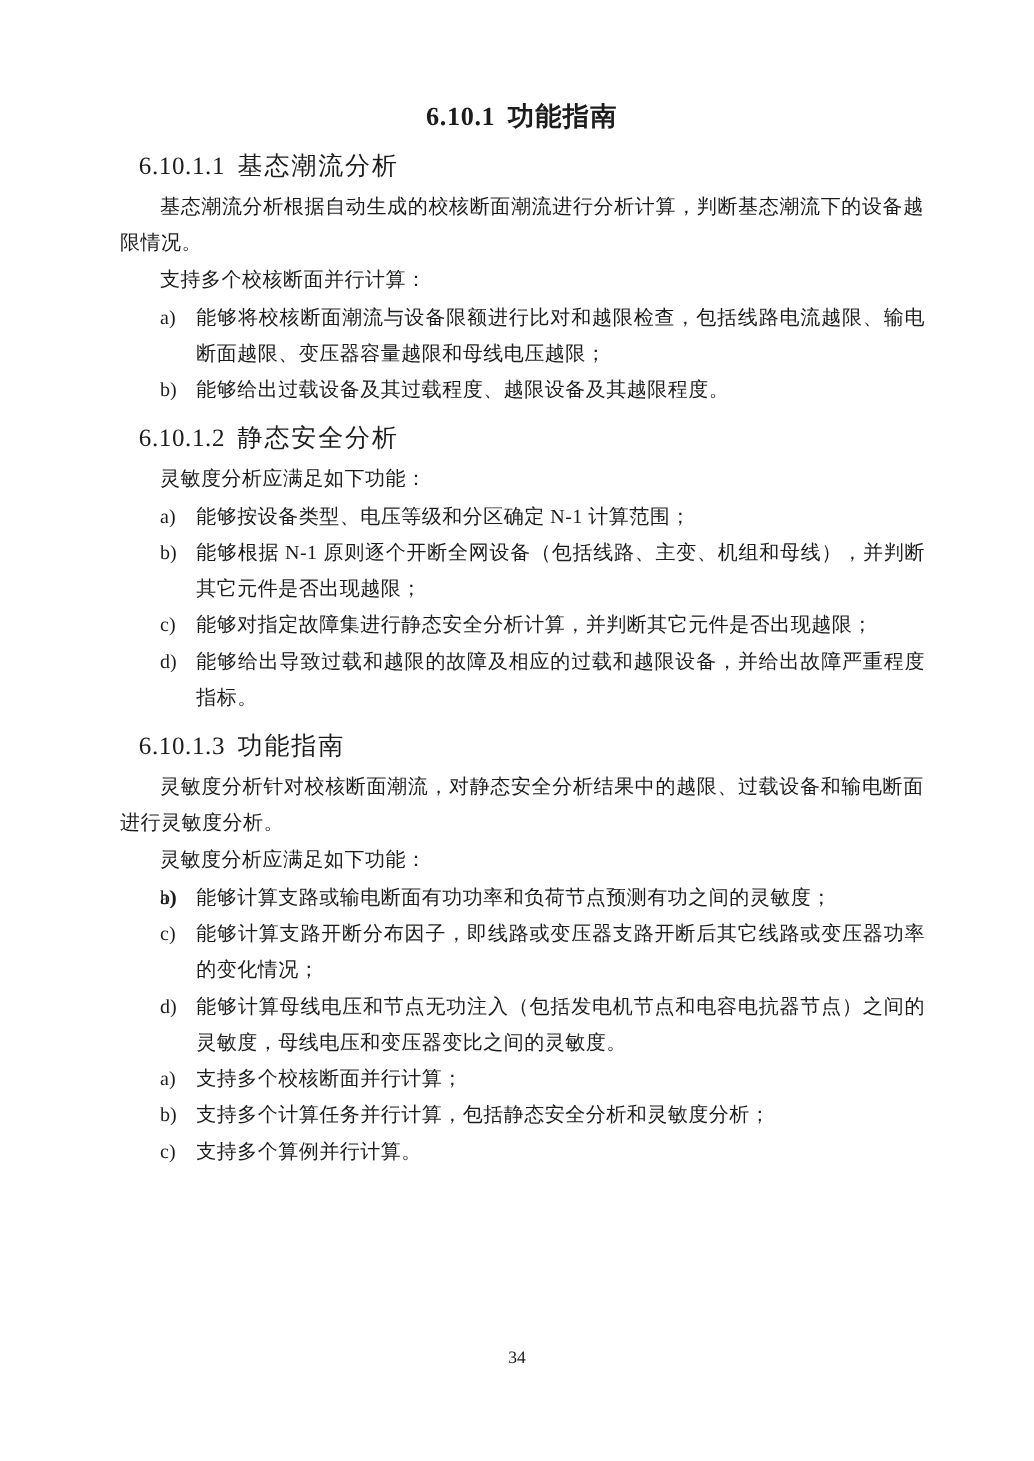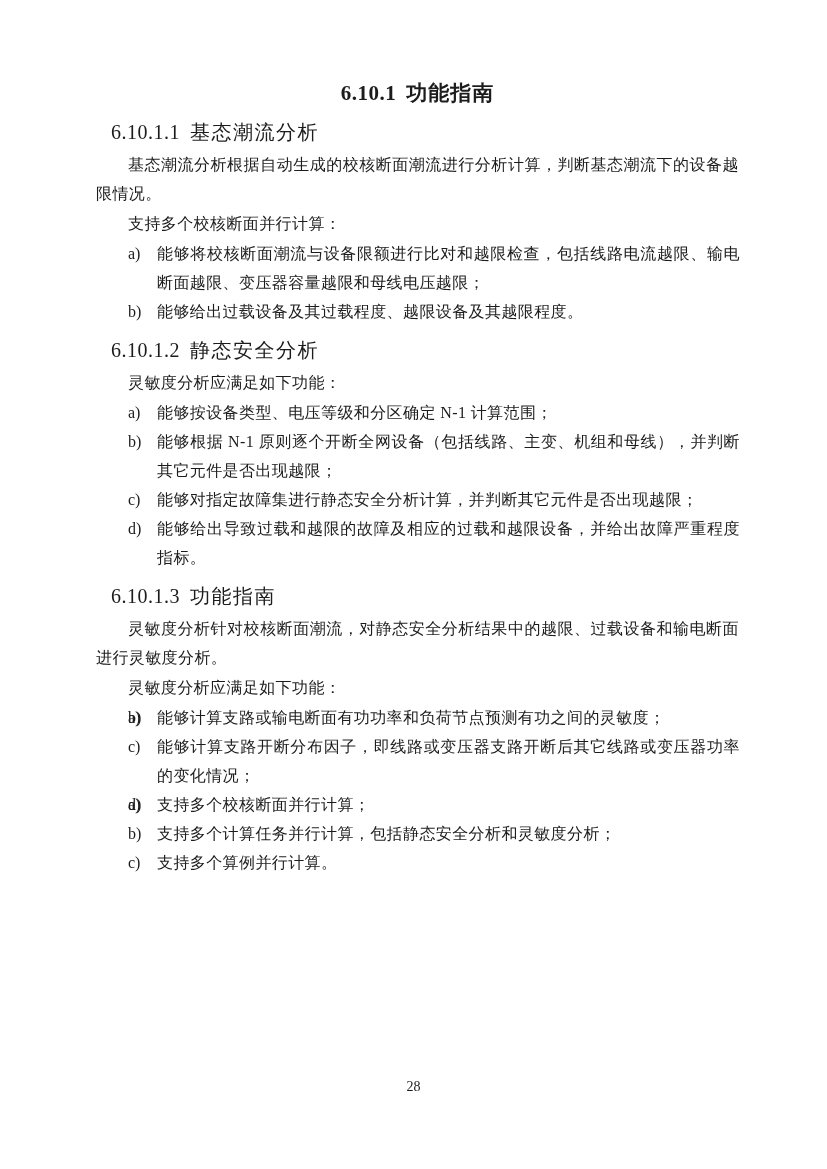--- a/index.html
+++ b/index.html
@@ -130,34 +130,34 @@
       <div class="li">
         <span class="marker">a)</span>
       </div>
       <div class="li">
         <span class="marker">b)</span><span>能够计算支路或输电断面有功功率和负荷节点预测有功之间的灵敏度；</span>
       </div>
       <div class="li">
         <span class="marker">c)</span><span>能够计算支路开断分布因子，即线路或变压器支路开断后其它线路或变压器功率的变化情况；</span>
       </div>
       <div class="li">
-        <span class="marker">d)</span>
+        <span class="marker">d)</span><span>能够计算母线电压和节点无功注入（包括发电机节点和电容电抗器节点）之间的灵敏度，母线电压和变压器变比之间的灵敏度。</span>
       </div>
     </div>
   </section>
 
   <section>
     <div class="list">
       <div class="li">
         <span class="marker">a)</span><span>支持多个校核断面并行计算；</span>
       </div>
       <div class="li">
         <span class="marker">b)</span><span>支持多个计算任务并行计算，包括静态安全分析和灵敏度分析；</span>
       </div>
       <div class="li">
         <span class="marker">c)</span><span>支持多个算例并行计算。</span>
       </div>
     </div>
   </section>
 
-  <div class="footer">28</div>
+  <div class="footer">34</div>
 
 </div>
 
 </body></html>

